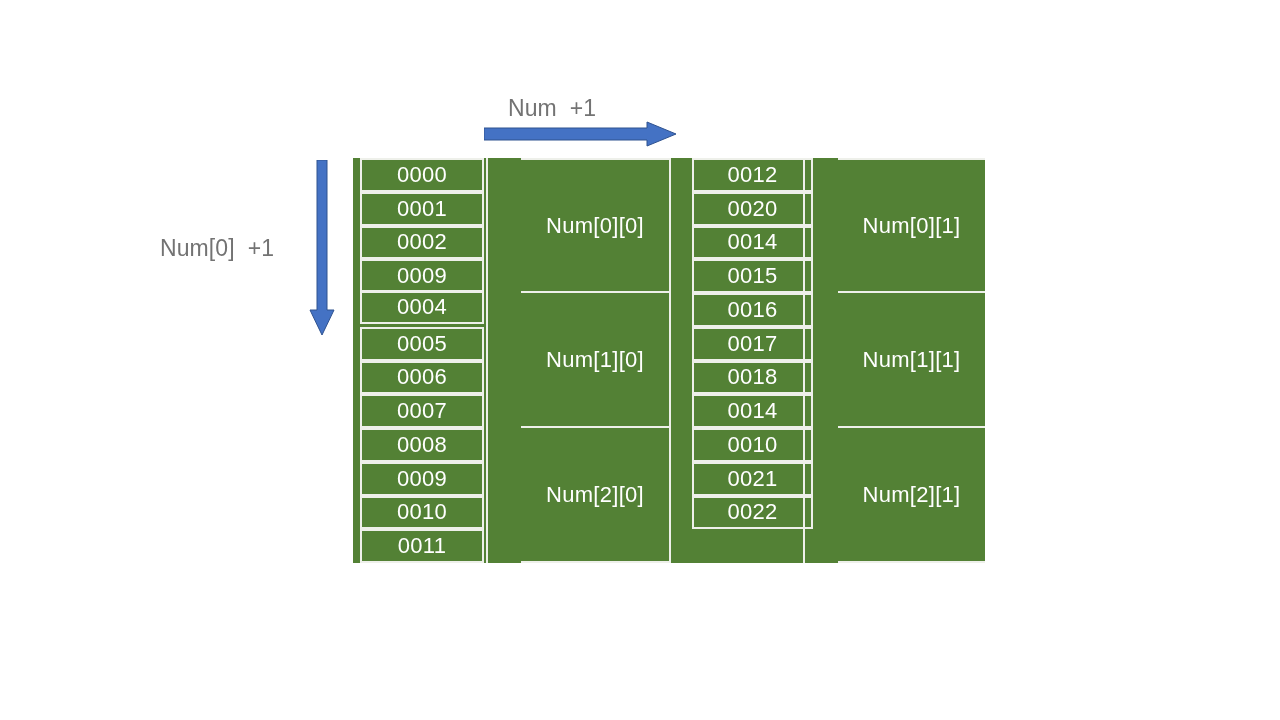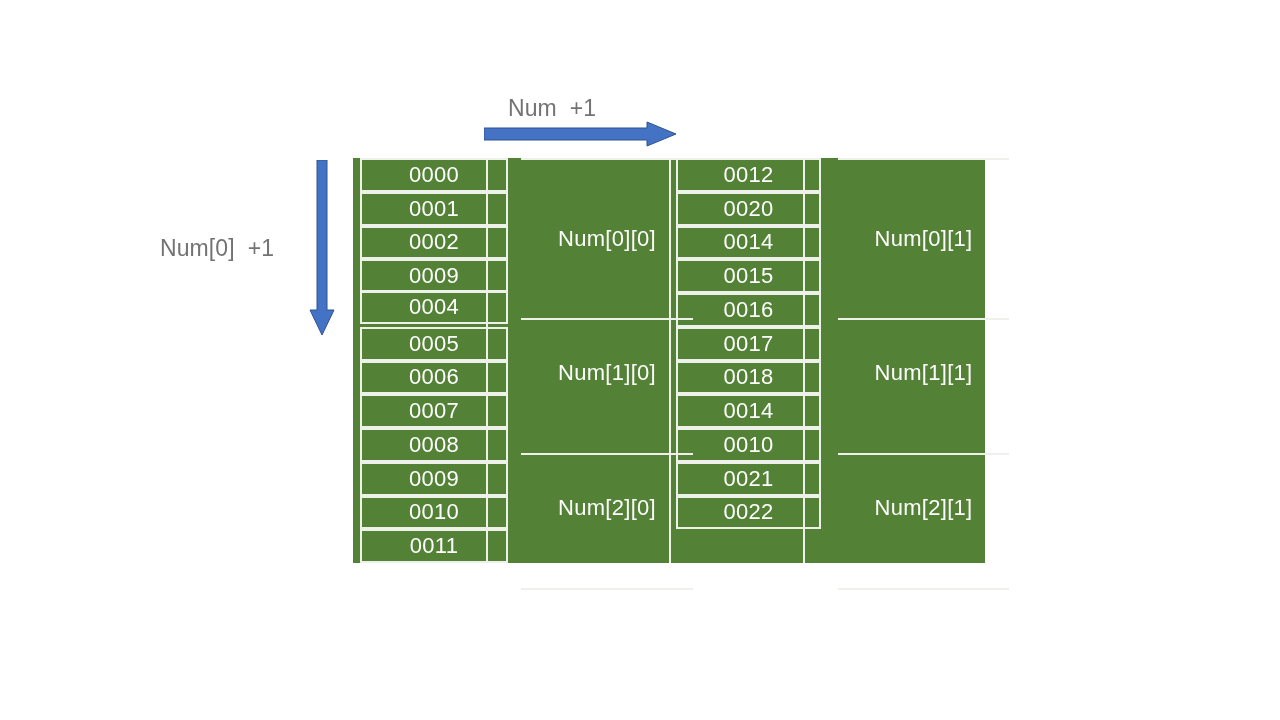--- a/index.html
+++ b/index.html
@@ -53,26 +53,25 @@
     top: 158px;
     width: 632px;
     height: 405px;
     background: #538135;
   }
 
   .col {
     position: absolute;
     top: 0;
     height: 100%;
-    padding-left: 24px;
   }
   
   #col-addr-a { left: 0px;   width: 133px; }
   #col-merge-a{ left: 133px; width: 183px; }
-  #col-addr-b { left: 316px; width: 130px; }
+  #col-addr-b { left: 332px; width: 130px; }
   #col-merge-b{ left: 450px; width: 182px; }
 
   
   .addr-cell {
     position: absolute;
     left: 7px;
     right: 2px;
     height: 33.75px;
     box-sizing: border-box;
     border: 2px solid #eef0ea;
@@ -82,21 +81,21 @@
     color: #ffffff;
     font-size: 22px;
     letter-spacing: 0.3px;
   }
 
   
   .merge-cell {
     position: absolute;
     left: 0;
     right: 0;
-    height: 162px;
+    height: 135px;
     box-sizing: border-box;
     display: flex;
     align-items: center;
     justify-content: center;
     color: #ffffff;
     font-size: 22px;
     letter-spacing: 0.3px;
     border-bottom: 2px solid #eef0ea;
     margin-left: 35px;
   }

